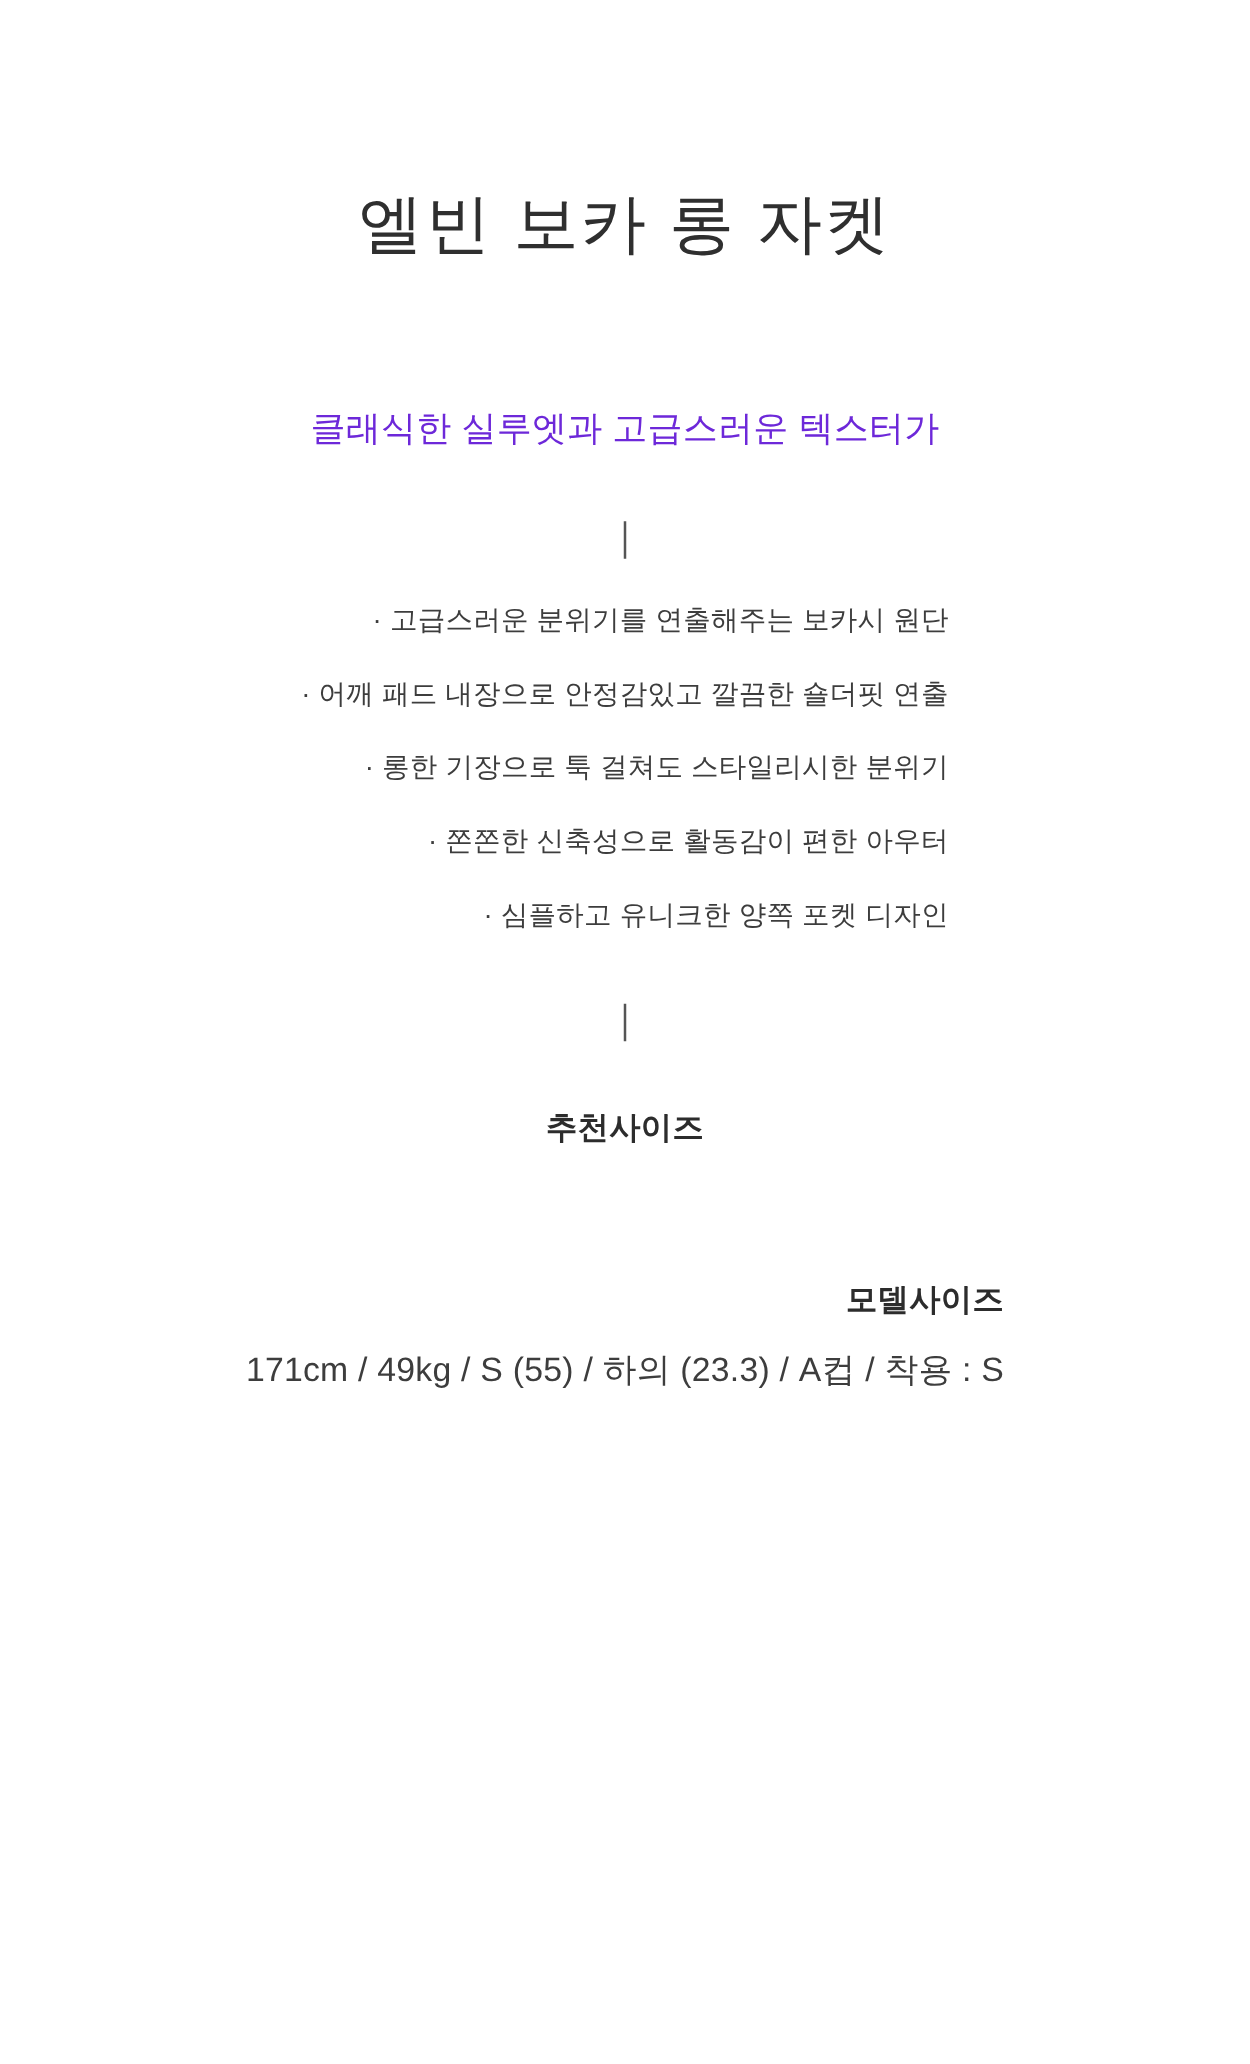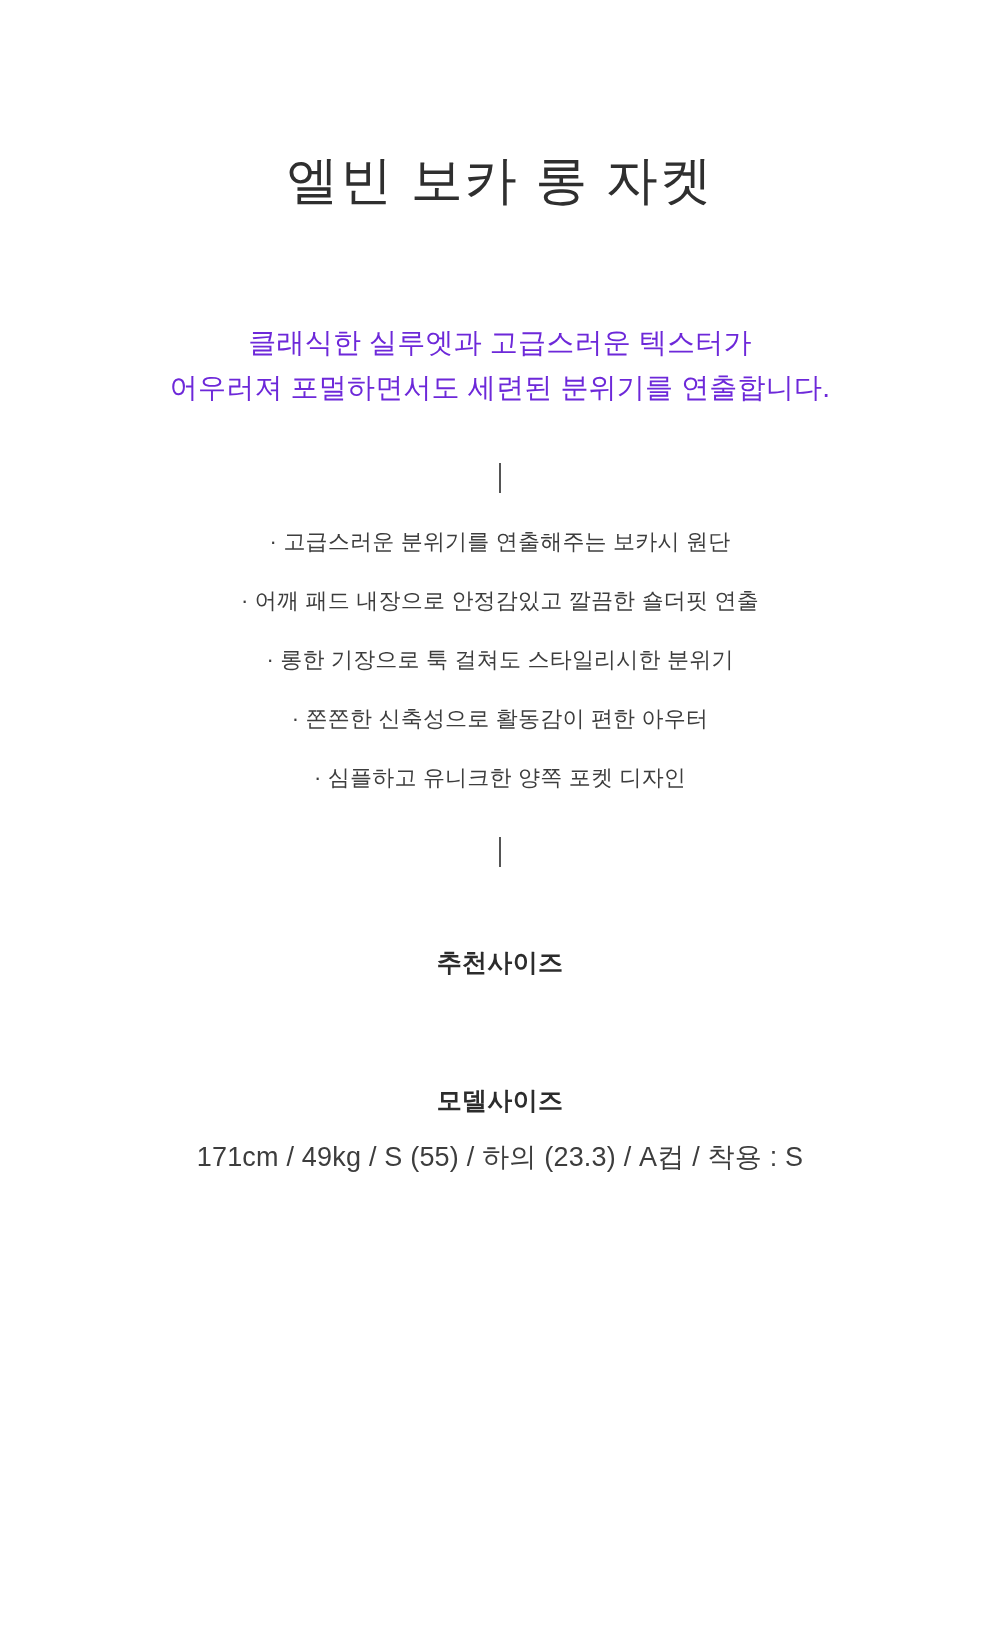--- a/index.html
+++ b/index.html
@@ -15,21 +15,21 @@
     -webkit-font-smoothing: antialiased;
   }
 
   .page {
     width: 1000px;
     height: 1651px;
     box-sizing: border-box;
     display: flex;
     flex-direction: column;
     align-items: center;
-    text-align: center;
+    text-align: right;
     padding: 0 40px;
   }
 
   .product-title {
     margin-top: 148px;
     font-size: 52px;
     font-weight: 400;
     letter-spacing: 2px;
     color: #2f2f2f;
     line-height: 1.25;
@@ -60,29 +60,29 @@
 
   .feature-list li {
     font-size: 22px;
     line-height: 1.0;
     color: #3d3d3d;
     margin-bottom: 37px;
     letter-spacing: 0.2px;
     white-space: nowrap;
   }
   .feature-list li:last-child {
-    margin-bottom: 4px;
+    margin-bottom: 16px;
   }
 
   .divider-lower {
     margin-top: 44px;
   }
 
   .section {
-    margin-top: 79px;
+    margin-top: 52px;
   }
   .section-heading {
     font-size: 25px;
     font-weight: 700;
     color: #2c2c2c;
     letter-spacing: 0.3px;
   }
   .section-value {
     margin-top: 22px;
     font-size: 27px;
@@ -97,21 +97,20 @@
 </style>
 </head>
 <body>
 
 <div class="page">
 
   <h1 class="product-title">엘빈 보카 롱 자켓</h1>
 
   <div class="intro">
     <div>클래식한 실루엣과 고급스러운 텍스터가</div>
-    <div>어우러져 포멀하면서도 세련된 분위기를 연출합니다.</div>
   </div>
 
   <div class="divider"></div>
 
   <ul class="feature-list">
     <li>· 고급스러운 분위기를 연출해주는 보카시 원단</li>
     <li>· 어깨 패드 내장으로 안정감있고 깔끔한 숄더핏 연출</li>
     <li>· 롱한 기장으로 툭 걸쳐도 스타일리시한 분위기</li>
     <li>· 쫀쫀한 신축성으로 활동감이 편한 아우터</li>
     <li>· 심플하고 유니크한 양쪽 포켓 디자인</li>

